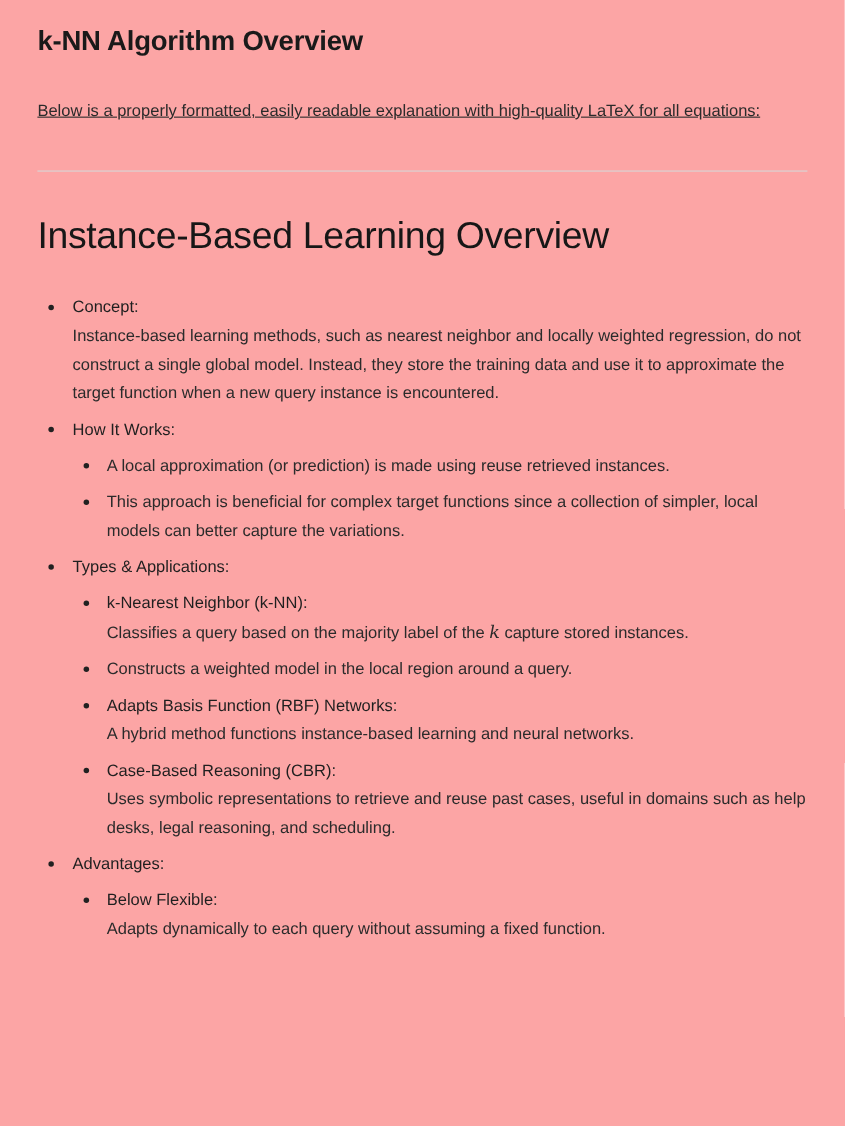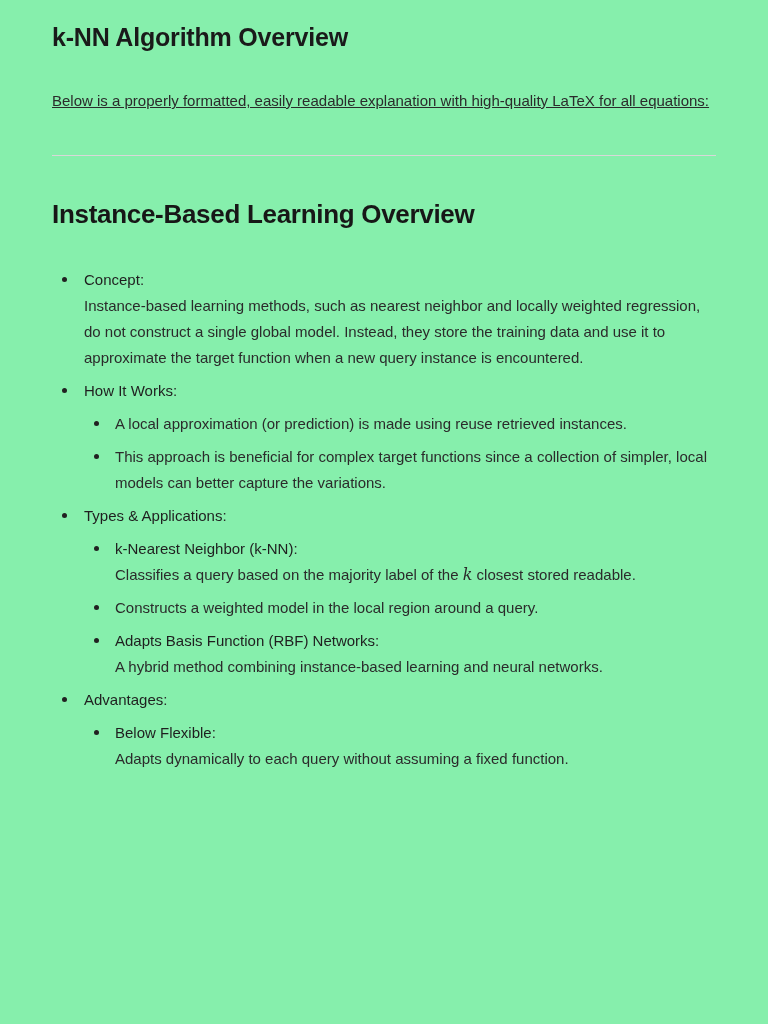--- a/index.html
+++ b/index.html
@@ -1,22 +1,22 @@
 <!DOCTYPE html>
 <html><head>
 <meta charset="utf-8">
 <style>
   html, body { margin: 0; padding: 0; background: #ffffff; }
   .page {
     position: relative;
     width: 768px;
     height: 1024px;
-    background: #86efac;
+    background: #fca5a5;
     box-sizing: border-box;
-    padding: 0 52px;
+    padding: 0 34px;
     overflow: hidden;
     font-family: "Liberation Sans", "DejaVu Sans", sans-serif;
     color: #2b2b2b;
   }
   .doc-title {
     margin: 0;
     padding-top: 22px;
     font-size: 25px;
     line-height: 30px;
     font-weight: 700;
@@ -30,23 +30,23 @@
     text-decoration: underline;
   }
   .divider {
     border: none;
     border-top: 1px solid #d8d8d8;
     margin: 41px 0 0 0;
     height: 0;
   }
   .section-heading {
     margin: 38px 0 0 0;
-    font-size: 26px;
+    font-size: 34px;
     line-height: 40px;
-    font-weight: 700;
+    font-weight: 400;
     color: #171717;
     letter-spacing: -0.3px;
   }
   ul.lvl1 {
     list-style: none;
     margin: 33px 0 0 0;
     padding: 0;
     font-size: 15px;
     line-height: 26px;
   }
@@ -114,30 +114,35 @@
       </ul>
     </li>
 
     <li>
       <span class="dot"></span>
       <div class="li-label"><strong>Types &amp; Applications</strong><span>:</span></div>
       <ul class="lvl2">
         <li>
           <span class="dot"></span>
           <div class="li-label"><strong>k-Nearest Neighbor (k-NN)</strong><span>:</span></div>
-          <div class="li-text"><span>Classifies a query based on the majority label of the </span><em class="math">k</em><span> closest stored readable.</span></div>
+          <div class="li-text"><span>Classifies a query based on the majority label of the </span><em class="math">k</em><span> capture stored instances.</span></div>
         </li>
         <li>
           <span class="dot"></span>
           <div class="li-text">Constructs a weighted model in the local region around a query.</div>
         </li>
         <li>
           <span class="dot"></span>
           <div class="li-label"><strong>Adapts Basis Function (RBF) Networks</strong><span>:</span></div>
-          <div class="li-text">A hybrid method combining instance-based learning and neural networks.</div>
+          <div class="li-text">A hybrid method functions instance-based learning and neural networks.</div>
+        </li>
+        <li>
+          <span class="dot"></span>
+          <div class="li-label"><strong>Case-Based Reasoning (CBR)</strong><span>:</span></div>
+          <div class="li-text">Uses symbolic representations to retrieve and reuse past cases, useful in domains such as help desks, legal reasoning, and scheduling.</div>
         </li>
       </ul>
     </li>
 
     <li>
       <span class="dot"></span>
       <div class="li-label"><strong>Advantages</strong><span>:</span></div>
       <ul class="lvl2">
         <li>
           <span class="dot"></span>

